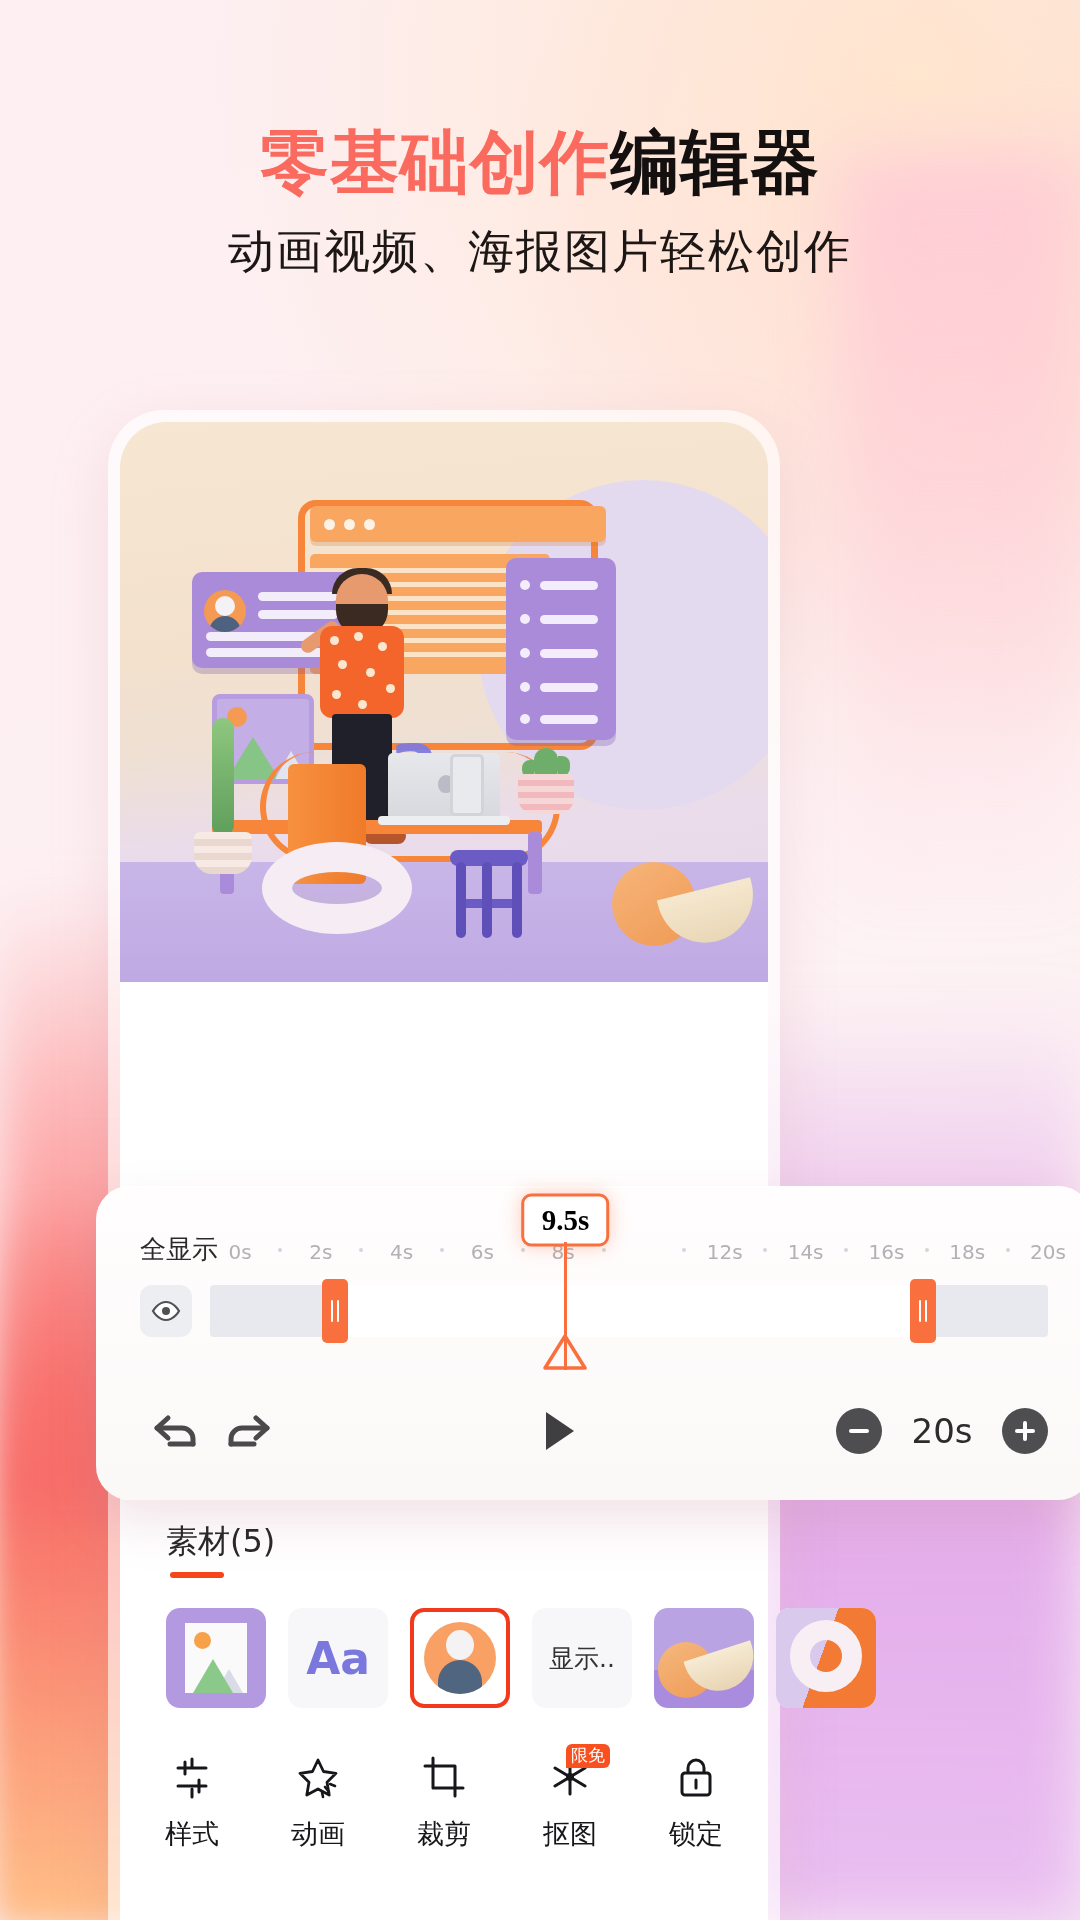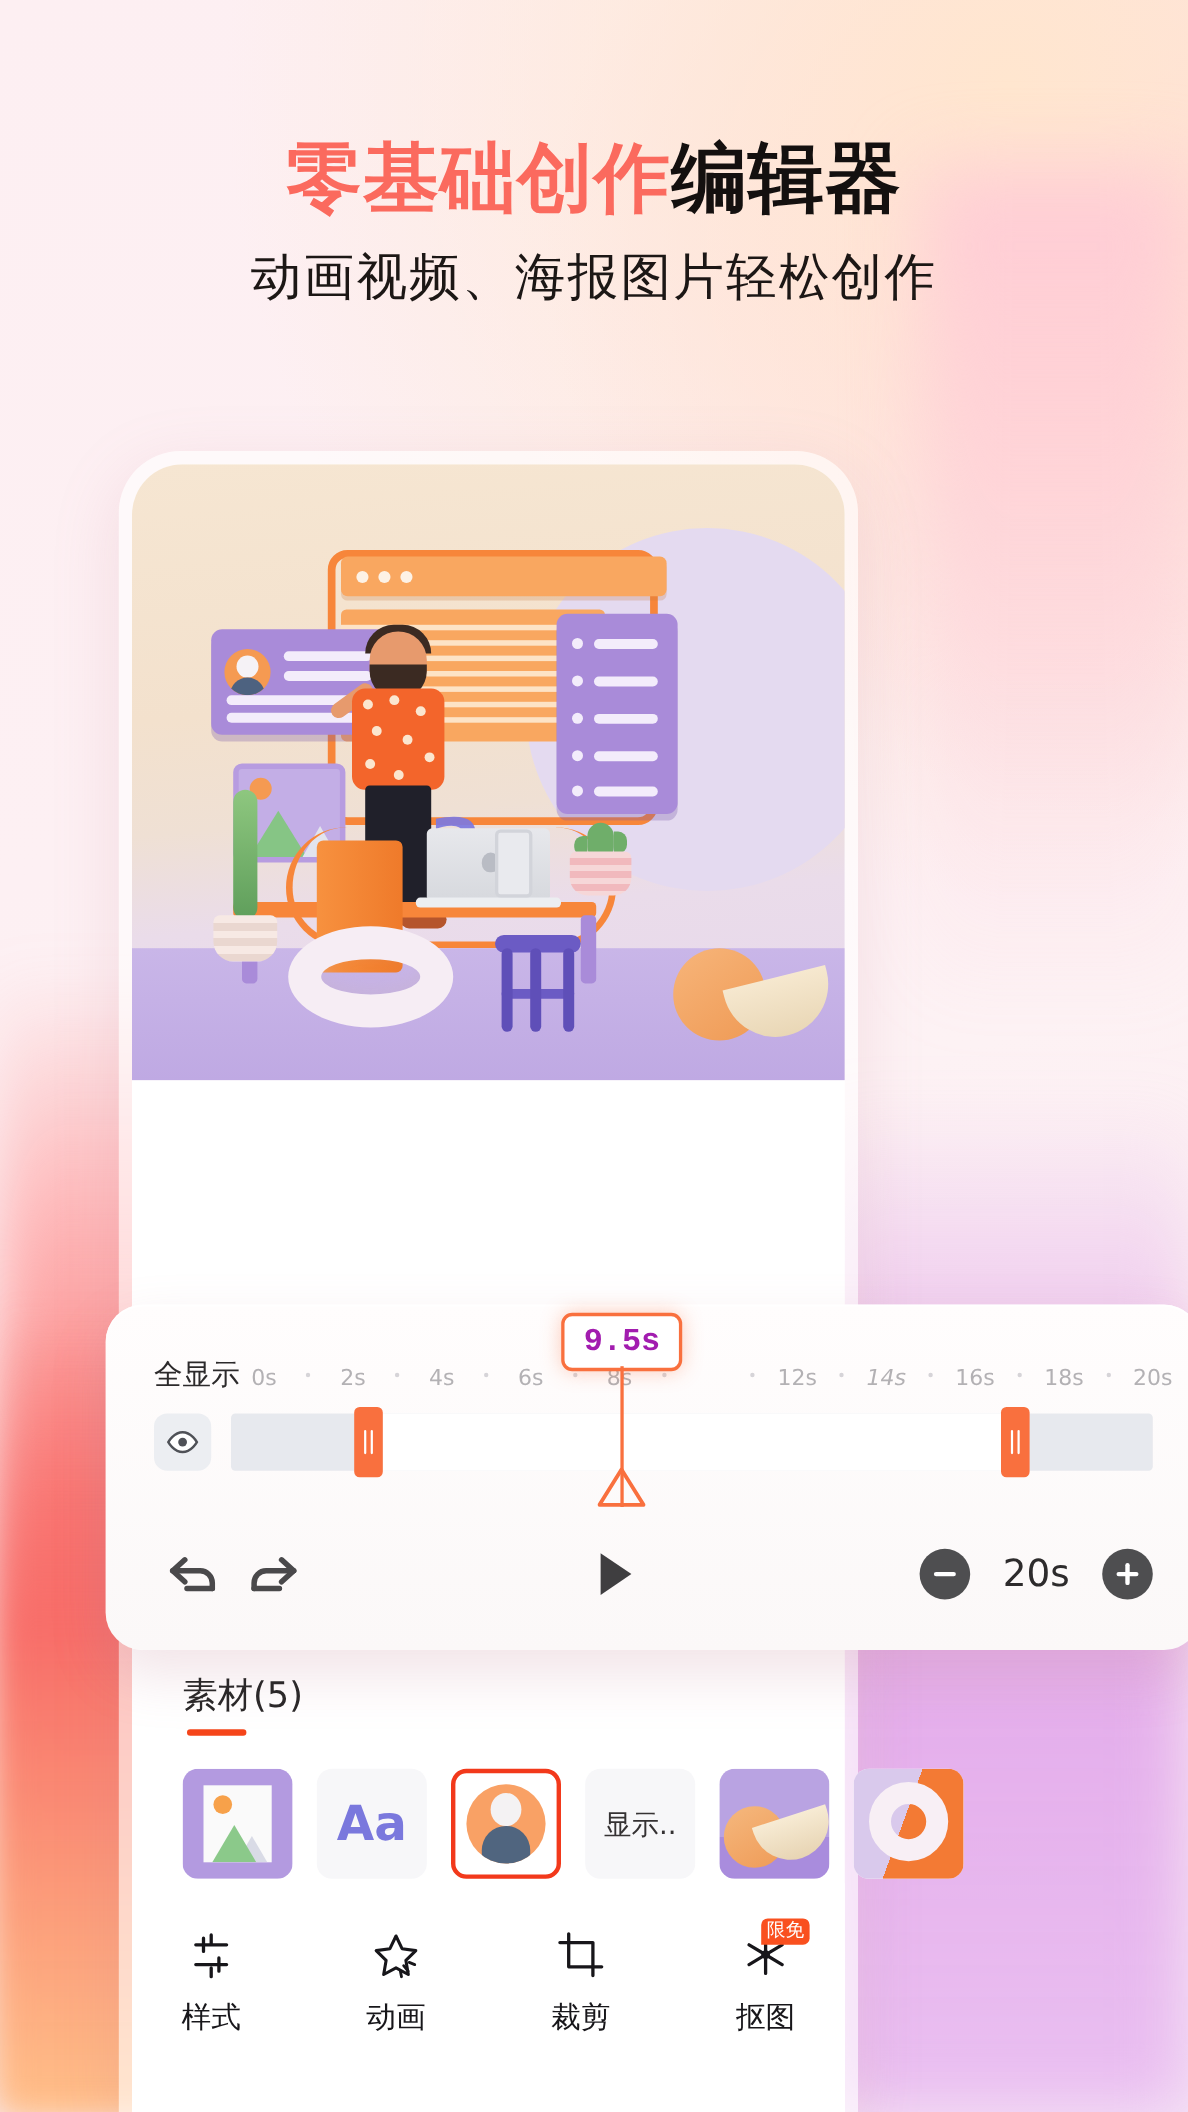--- a/index.html
+++ b/index.html
@@ -188,22 +188,22 @@
   .tl-handle { position:absolute; top:-6px; width:26px; height:64px; background:#f9703e;
                border-radius:5px; display:flex; align-items:center; justify-content:center; }
   .tl-handle span { display:block; width:2px; height:22px; background:#fff; margin:0 2px; border-radius:1px; }
   .tl-handle.left { left:16.5%; transform:translateX(-100%); }
   .tl-handle.right { right:16.5%; transform:translateX(100%); }
 
   
   .tl-playhead { position:absolute; left:0; top:34px; bottom:150px; width:0; z-index:4; }
   .ph-badge { position:absolute; left:50%; top:0; transform:translate(-50%,-50%);
               background:#fff; border:3px solid #f9703e; border-radius:10px;
-              padding:7px 17px; font-size:29px; font-weight:700; color:#a21caf;
-              font-family:Liberation Mono, monospace; white-space:nowrap;
+              padding:7px 17px; font-size:29px; font-weight:700; color:#000000;
+              font-family:Liberation Serif, serif; white-space:nowrap;
               box-shadow:0 0 18px rgba(249,112,62,.35); }
   .ph-line { position:absolute; left:-1.5px; top:22px; width:3px; height:128px; background:#f9703e; }
   .ph-tri { position:absolute; left:50%; top:148px; transform:translateX(-50%);
             width:0; height:0; border-left:22px solid transparent; border-right:22px solid transparent;
             border-bottom:34px solid transparent; }
   .ph-tri svg { position:absolute; left:-22px; top:-34px; }
 
   
   .tl-controls { position:absolute; left:44px; right:44px; top:200px; height:90px;
                  display:flex; align-items:center; }
@@ -390,21 +390,21 @@
 
   <div class="tl-ruler-row">
     <div class="tl-allshow">全显示</div>
     <div class="tl-ticks" id="ticks">
         <div class="tl-tick" style="left: 0%;">0s</div>
         <div class="tl-tick" style="left: 10%;">2s</div>
         <div class="tl-tick" style="left: 20%;">4s</div>
         <div class="tl-tick" style="left: 30%;">6s</div>
         <div class="tl-tick" style="left: 40%;">8s</div>
         <div class="tl-tick" style="left: 60%;">12s</div>
-        <div class="tl-tick" style="left: 70%; font-style: italic;">14s</div>
+        <div class="tl-tick" style="left: 70%;">14s</div>
         <div class="tl-tick" style="left: 80%;">16s</div>
         <div class="tl-tick" style="left: 90%;">18s</div>
         <div class="tl-tick" style="left: 100%;">20s</div>
         <div class="tl-minor" style="left: 5%;"></div>
         <div class="tl-minor" style="left: 15%;"></div>
         <div class="tl-minor" style="left: 25%;"></div>
         <div class="tl-minor" style="left: 35%;"></div>
         <div class="tl-minor" style="left: 45%;"></div>
         <div class="tl-minor" style="left: 55%;"></div>
         <div class="tl-minor" style="left: 65%;"></div>
@@ -549,13 +549,23 @@
     <div class="tool">
       <div class="ic">
         <svg width="44" height="44" viewBox="0 0 44 44">
           <path d="M22 5 v34M7 13 l30 18M37 13 L7 31" stroke="#17161a" stroke-width="3" stroke-linecap="round"></path>
           <circle cx="22" cy="22" r="4" fill="#17161a"></circle>
         </svg>
       </div>
       <div class="badge">限免</div>
       <div class="lb">抠图</div>
     </div>
+    <div class="tool">
+      <div class="ic">
+        <svg width="44" height="44" viewBox="0 0 44 44">
+          <rect x="8" y="18" width="28" height="22" rx="3" fill="none" stroke="#17161a" stroke-width="3"></rect>
+          <path d="M14 18 v-5 a8 8 0 0 1 16 0 v5" fill="none" stroke="#17161a" stroke-width="3"></path>
+          <path d="M22 25 v8" stroke="#17161a" stroke-width="3" stroke-linecap="round"></path>
+        </svg>
+      </div>
+      <div class="lb">锁定</div>
+    </div>
   </div>
 
 </body></html>

